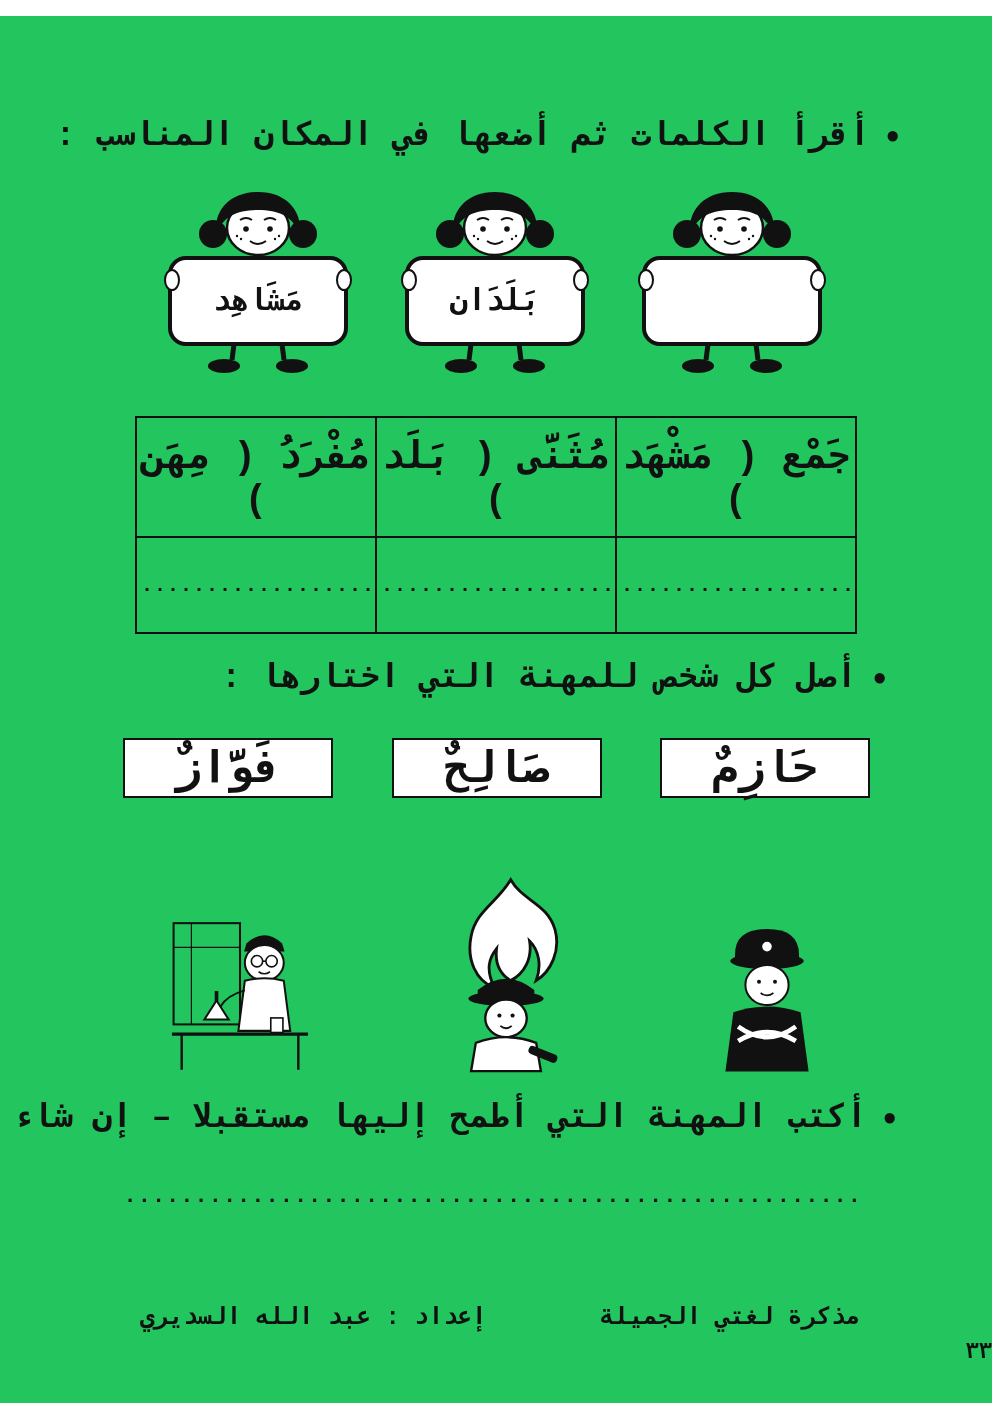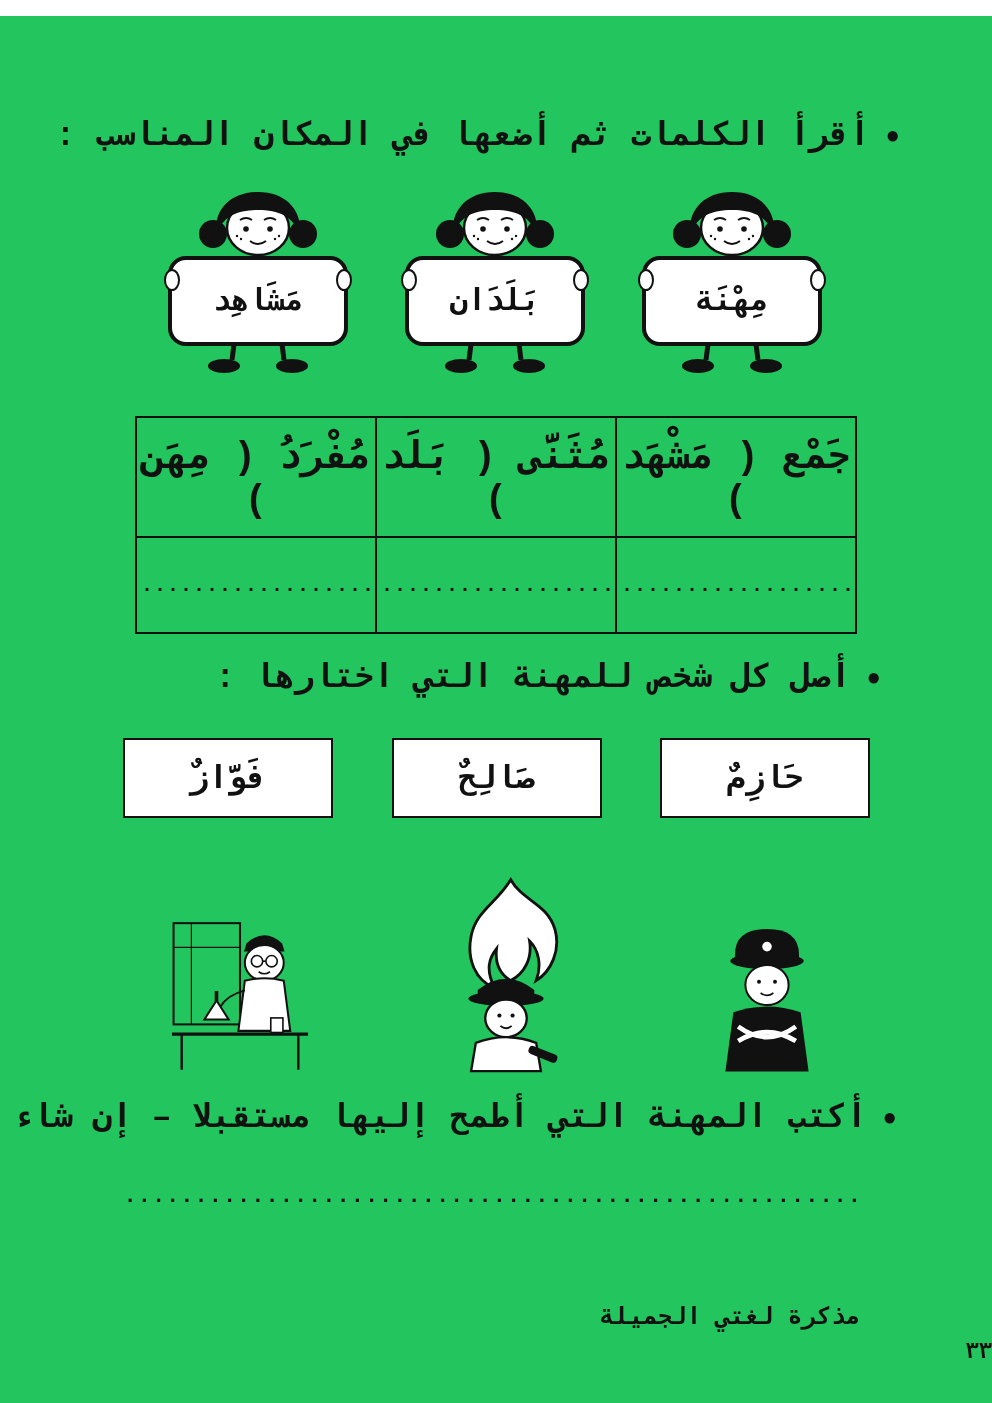--- a/index.html
+++ b/index.html
@@ -16,21 +16,21 @@
   }
   .title {
     position:absolute;
     font-weight:bold;
     font-size:33px;
     white-space:nowrap;
     color:#111;
   }
   .bullet { display:inline-block; font-size:24px; vertical-align:middle; margin-left:16px; }
   .t1 { top:98px;  right:92px; }
-  .t2 { top:640px; right:111px; }
+  .t2 { top:640px; right:105px; }
   .t3 { top:1080px; right:95px; }
 
   
   .kids {
     position:absolute; top:168px; right:160px; left:158px;
     display:flex; justify-content:space-between;
   }
   .kid { position:relative; width:200px; height:195px; }
   .kid-word {
     position:absolute; top:98px; left:12px; width:176px;
@@ -49,24 +49,24 @@
   }
   .wtable .hrow td { height:120px; font-size:38px; }
   .wtable .arow td { height:96px; font-size:20px; letter-spacing:1px; white-space:nowrap; overflow:hidden; }
 
   
   .names {
     position:absolute; top:722px; right:122px; left:123px;
     display:flex; justify-content:space-between;
   }
   .name-box {
-    width:210px; height:80px;
+    width:210px; height:60px;
     border:2.5px solid #111;
     display:flex; align-items:center; justify-content:center;
-    font-size:32px; font-weight:bold; background:#fff;
+    font-size:44px; font-weight:bold; background:#fff;
   }
 
   
   .jobs {
     position:absolute; top:852px; right:140px; left:150px; height:205px;
     display:flex; justify-content:space-between; align-items:flex-end;
   }
   .job { display:flex; align-items:flex-end; justify-content:center; }
 
   
@@ -111,21 +111,20 @@
         <circle cx="121" cy="52" r="1.2" fill="#111"></circle>
           <circle cx="117" cy="55" r="1.2" fill="#111"></circle>
         <rect x="12" y="74" width="176" height="86" rx="16" fill="#fff" stroke="#111" stroke-width="4"></rect>
         <ellipse cx="14" cy="96" rx="7" ry="10" fill="#fff" stroke="#111" stroke-width="2"></ellipse>
         <ellipse cx="186" cy="96" rx="7" ry="10" fill="#fff" stroke="#111" stroke-width="2"></ellipse>
         <line x1="76" y1="160" x2="74" y2="176" stroke="#111" stroke-width="5"></line>
         <line x1="124" y1="160" x2="126" y2="176" stroke="#111" stroke-width="5"></line>
         <ellipse cx="66" cy="182" rx="16" ry="7" fill="#111"></ellipse>
         <ellipse cx="134" cy="182" rx="16" ry="7" fill="#111"></ellipse>
       </svg>
-      <div class="kid-word">مِهْنَة</div>
     </div>
 
     <div class="kid">
       <svg width="200" height="195" viewBox="0 0 200 195">
         <circle cx="55" cy="50" r="14" fill="#111"></circle>
         <circle cx="145" cy="50" r="14" fill="#111"></circle>
         <ellipse cx="100" cy="44" rx="31" ry="27" fill="#fff" stroke="#111" stroke-width="2.5"></ellipse>
         <path d="M100,8 C72,8 58,26 58,44 L58,52 C64,32 80,26 100,26 C120,26 136,32 142,52 L142,44 C142,26 128,8 100,8 Z" fill="#111"></path>
         <path d="M82,36 Q88,32 94,36" stroke="#111" stroke-width="2" fill="none"></path>
         <path d="M106,36 Q112,32 118,36" stroke="#111" stroke-width="2" fill="none"></path>
@@ -254,15 +253,16 @@
 
   </div>
 
   <div class="title t3">
     <span class="bullet">●</span><span>أكتب المهنة التي أطمح إليها مستقبلا – إن شاء الله – :</span>
   </div>
 
   <div class="answer-line">..............................................................................................</div>
 
   <div class="footer-right">مذكرة لغتي الجميلة</div>
+  <div class="footer-left">إعداد : عبد الله السديري</div>
   <div class="page-num">٣٣</div>
 
 </div>
 
 </body></html>

